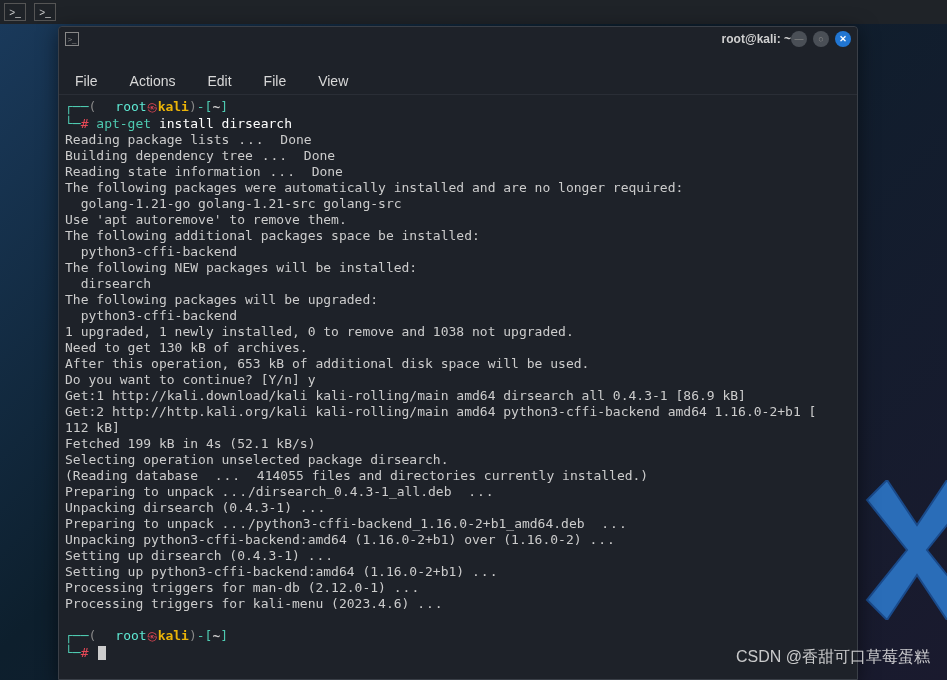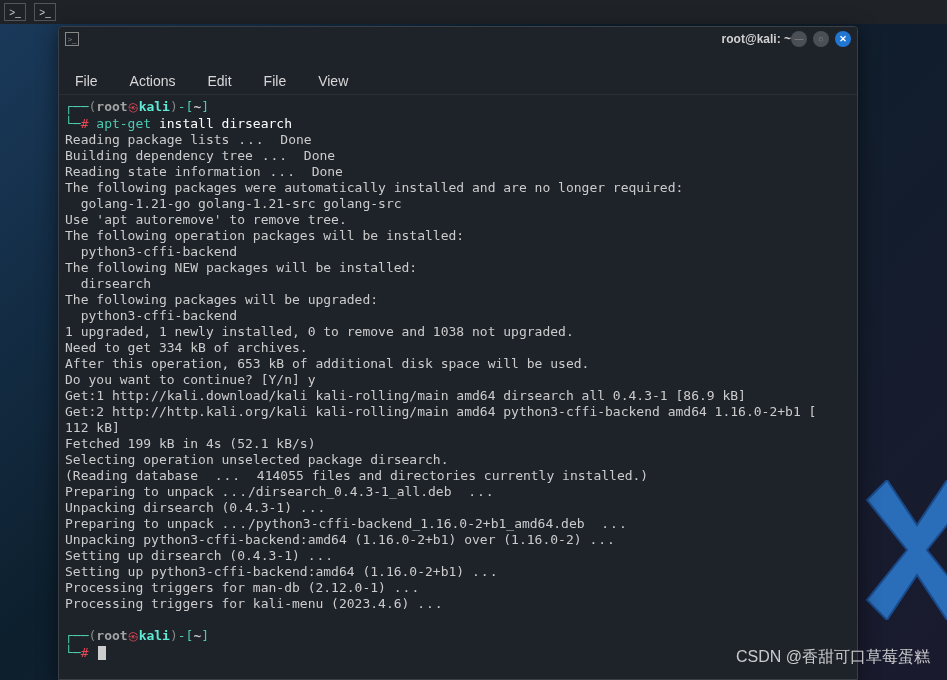--- a/index.html
+++ b/index.html
@@ -74,23 +74,23 @@
       flex: 1;
       padding: 4px 6px;
       font-family: "DejaVu Sans Mono", "Courier New", monospace;
       font-size: 13px;
       line-height: 16px;
       overflow: hidden;
       color: #cccccc;
       white-space: pre;
     }
     .prompt-paren { color: #888; }
-    .prompt-user { color: #a3a3a3; font-weight: bold; }
+    .prompt-user { color: #5eead4; font-weight: normal; margin-left: 19px; }
     .prompt-skull { color: #e74856; font-size: 11px; }
-    .prompt-host { color: #5eead4; font-weight: bold; }
+    .prompt-host { color: #eab308; font-weight: bold; }
     .prompt-dash { color: #4ec9b0; }
     .prompt-sq { color: #4ec9b0; }
     .prompt-path { color: #cccccc; font-weight: bold; }
     .prompt-corner { color: #4ec9b0; }
     .prompt-hash { color: #e74856; }
     .cmd-sudo { color: #4ec9b0; }
     .cmd-text { color: #ffffff; }
     .dots { letter-spacing: 1px; }
     .cursor {
       display: inline-block;
@@ -142,29 +142,29 @@
     <div class="menu-item">View</div>
   </div>
 
   <div class="terminal-body"><span class="prompt-corner">┌──</span><span class="prompt-paren">(</span><span class="prompt-user">root</span><span class="prompt-skull">㉿</span><span class="prompt-host">kali</span><span class="prompt-paren">)</span><span class="prompt-dash">-</span><span class="prompt-sq">[</span><span class="prompt-path">~</span><span class="prompt-sq">]</span>
 <span class="prompt-corner">└─</span><span class="prompt-hash">#</span> <span class="cmd-sudo">apt-get</span> <span class="cmd-text">install dirsearch</span>
 <span>Reading package lists</span><span class="dots"> ...</span>  <span>Done</span>
 <span>Building dependency tree</span><span class="dots"> ...</span>  <span>Done</span>
 <span>Reading state information</span><span class="dots"> ...</span>  <span>Done</span>
 <span>The following packages were automatically installed and are no longer required:</span>
 <span>  golang-1.21-go golang-1.21-src golang-src</span>
-<span>Use 'apt autoremove' to remove tree.</span>
-<span>The following operation packages will be installed:</span>
+<span>Use 'apt autoremove' to remove them.</span>
+<span>The following additional packages space be installed:</span>
 <span>  python3-cffi-backend</span>
 <span>The following NEW packages will be installed:</span>
 <span>  dirsearch</span>
 <span>The following packages will be upgraded:</span>
 <span>  python3-cffi-backend</span>
 <span>1 upgraded, 1 newly installed, 0 to remove and 1038 not upgraded.</span>
-<span>Need to get 334 kB of archives.</span>
+<span>Need to get 130 kB of archives.</span>
 <span>After this operation, 653 kB of additional disk space will be used.</span>
 <span>Do you want to continue? [Y/n] y</span>
 <span>Get:1 http://kali.download/kali kali-rolling/main amd64 dirsearch all 0.4.3-1 [86.9 kB]</span>
 <span>Get:2 http://http.kali.org/kali kali-rolling/main amd64 python3-cffi-backend amd64 1.16.0-2+b1 [</span>
 <span>112 kB]</span>
 <span>Fetched 199 kB in 4s (52.1 kB/s)</span>
 <span>Selecting operation unselected package dirsearch.</span>
 <span>(Reading database </span><span class="dots"> ...</span> <span> 414055 files and directories currently installed.)</span>
 <span>Preparing to unpack </span><span class="dots">...</span><span>/dirsearch_0.4.3-1_all.deb </span><span class="dots"> ...</span>
 <span>Unpacking dirsearch (0.4.3-1) </span><span class="dots">...</span>

